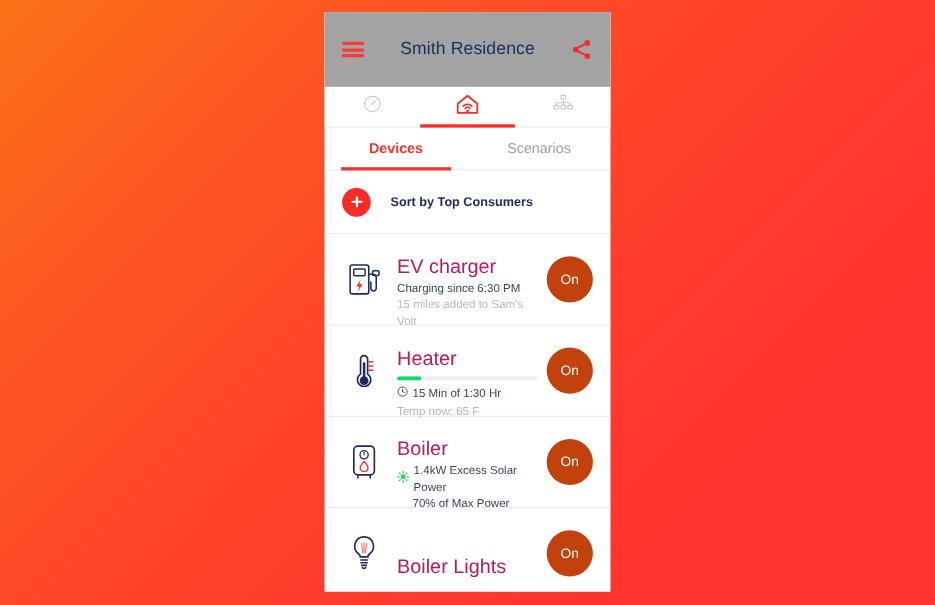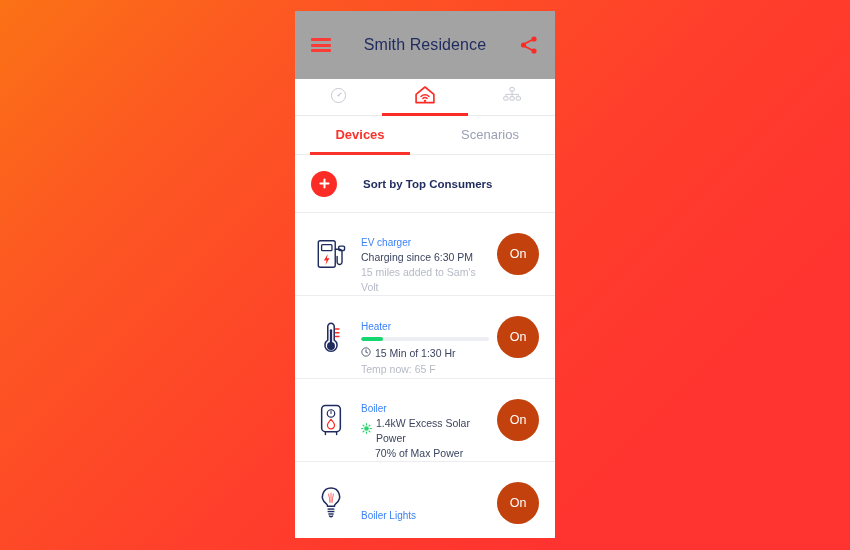--- a/index.html
+++ b/index.html
@@ -149,21 +149,21 @@
     display: flex;
     align-items: center;
     justify-content: center;
     font-size: 18px;
     line-height: 1;
     cursor: pointer;
     flex: 0 0 auto;
   }
   .add-btn svg { display:block; }
   .sort-label {
-    margin-left: 26px;
+    margin-left: 18px;
     font-size: 11.5px;
     color: #1f2a5e;
     font-weight: bold;
   }
 
   
   .device-list {
     flex: 1 1 auto;
     display: flex;
     flex-direction: column;
@@ -184,22 +184,22 @@
     align-items: center;
     justify-content: center;
   }
   .device-info {
     flex: 1 1 auto;
     padding-left: 10px;
     padding-right: 6px;
     min-width: 0;
   }
   .device-name {
-    font-size: 10px;
-    color: #3b82f6;
+    font-size: 18px;
+    color: #be185d;
     margin-bottom: 2px;
     margin-top: 24px;
   }
   .device-name.single {
     margin-bottom: 0;
   }
   .device-sub {
     font-size: 10.5px;
     color: #3c4560;
     line-height: 1.45;

